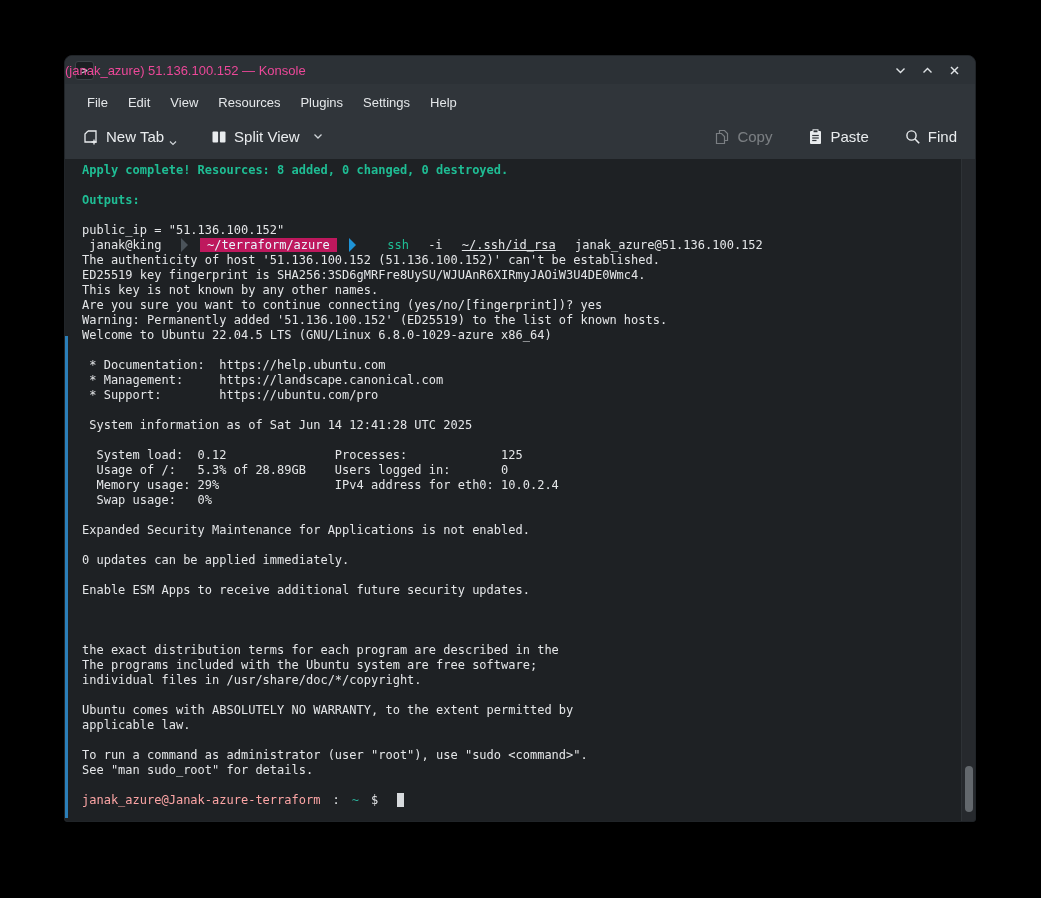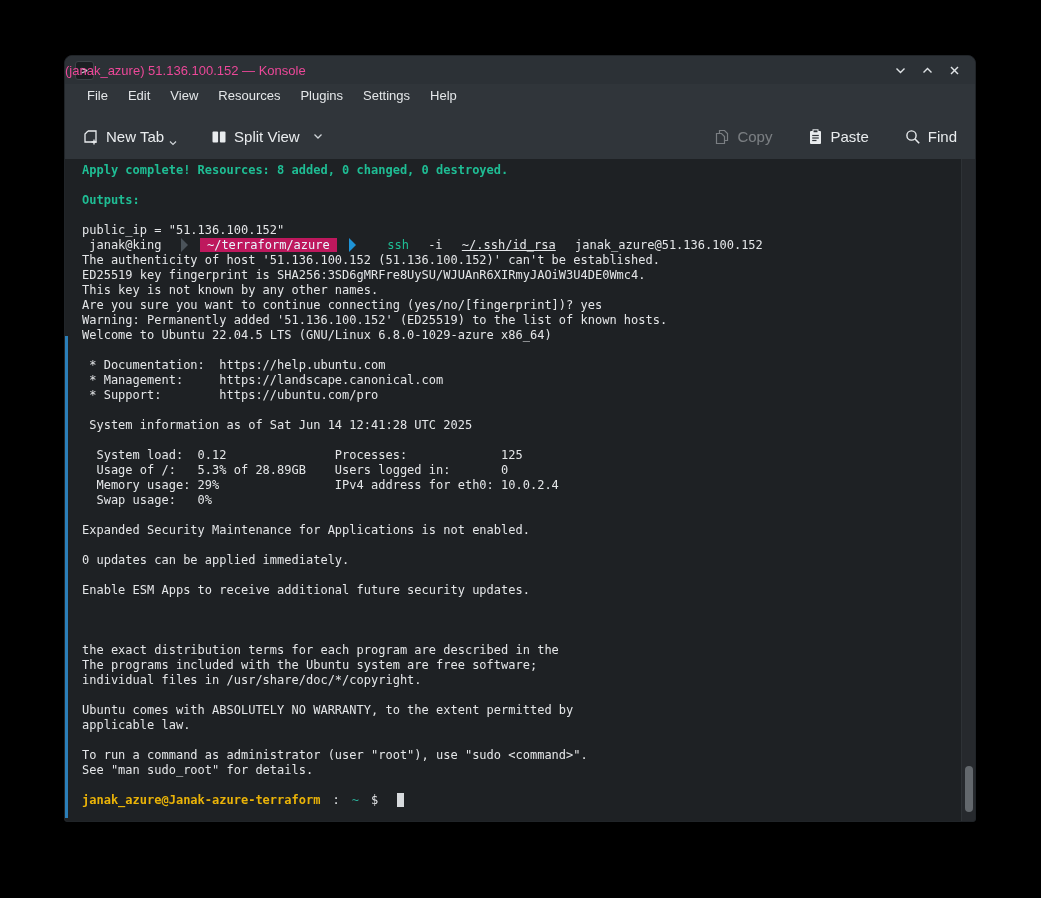--- a/index.html
+++ b/index.html
@@ -22,21 +22,21 @@
               font:bold 11px "DejaVu Sans Mono", monospace; }
   .title-text { position:absolute; left:0; right:16px; text-align:left;
                 color:#ec4899; font-size:13px; pointer-events:none; }
   .win-controls { margin-left:auto; display:flex; align-items:center; gap:9px;
                   padding-right:12px; z-index:2; }
   .win-btn { width:18px; height:18px; display:flex; align-items:center;
              justify-content:center; cursor:pointer; }
   .win-btn svg { stroke:#dfe3e6; stroke-width:1.4; fill:none; }
 
   
-  .menubar { height:30px; flex:0 0 30px; display:flex; align-items:flex-start;
+  .menubar { height:30px; flex:0 0 30px; display:flex; align-items:flex-end;
              padding-left:12px; background:#30353a; }
   .menu-item { color:#e4e7e9; font-size:13px; padding:4px 10px; border-radius:3px; }
 
   
   .toolbar { height:45px; flex:0 0 45px; display:flex; align-items:center;
              padding:0 14px; background:#30353a; }
   .tbtn { display:flex; align-items:center; gap:7px; color:#e9ecee;
           font-size:15px; padding:6px 4px; border-radius:3px; position:relative; }
   .tbtn svg { flex:0 0 auto; }
   .tbtn.disabled { opacity:.40; }
@@ -48,21 +48,21 @@
   .terminal { flex:1 1 auto; background:#1e2124; position:relative;
               border-radius:0 0 2px 2px; overflow:hidden; }
   .term-output { position:absolute; left:0; top:0; right:14px; bottom:0;
                  padding:4px 0 0 5px; }
   .tline { height:15px; line-height:15px; white-space:pre;
            font:12px "DejaVu Sans Mono", monospace; color:#e4e6e8; }
   .tline span { white-space:pre;margin-left:12px; }
   .fg      { color:#e4e6e8; }
   .green-b { color:#1fbd94; font-weight:bold; }
   .green   { color:#1fbd94; }
-  .teal-b  { color:#eab308; font-weight:bold; }
+  .teal-b  { color:#fca5a5; font-weight:normal; }
   .teal    { color:#2aac97; }
   .u       { text-decoration:underline; }
   .pl-path { background:#be185d; color:#eaf7ff; }
   .pl-arrow { display:inline-block; vertical-align:bottom; width:0; height:0;
               border-top:7.5px solid transparent; border-bottom:7.5px solid transparent; }
   .arrow-gray { border-left:7px solid #4b535a; }
   .arrow-blue { border-left:7px solid #1e93d6; }
   .cursor { display:inline-block; vertical-align:bottom; width:7px; height:14px;
             background:#d7dadd; margin-left:1px; }
 

